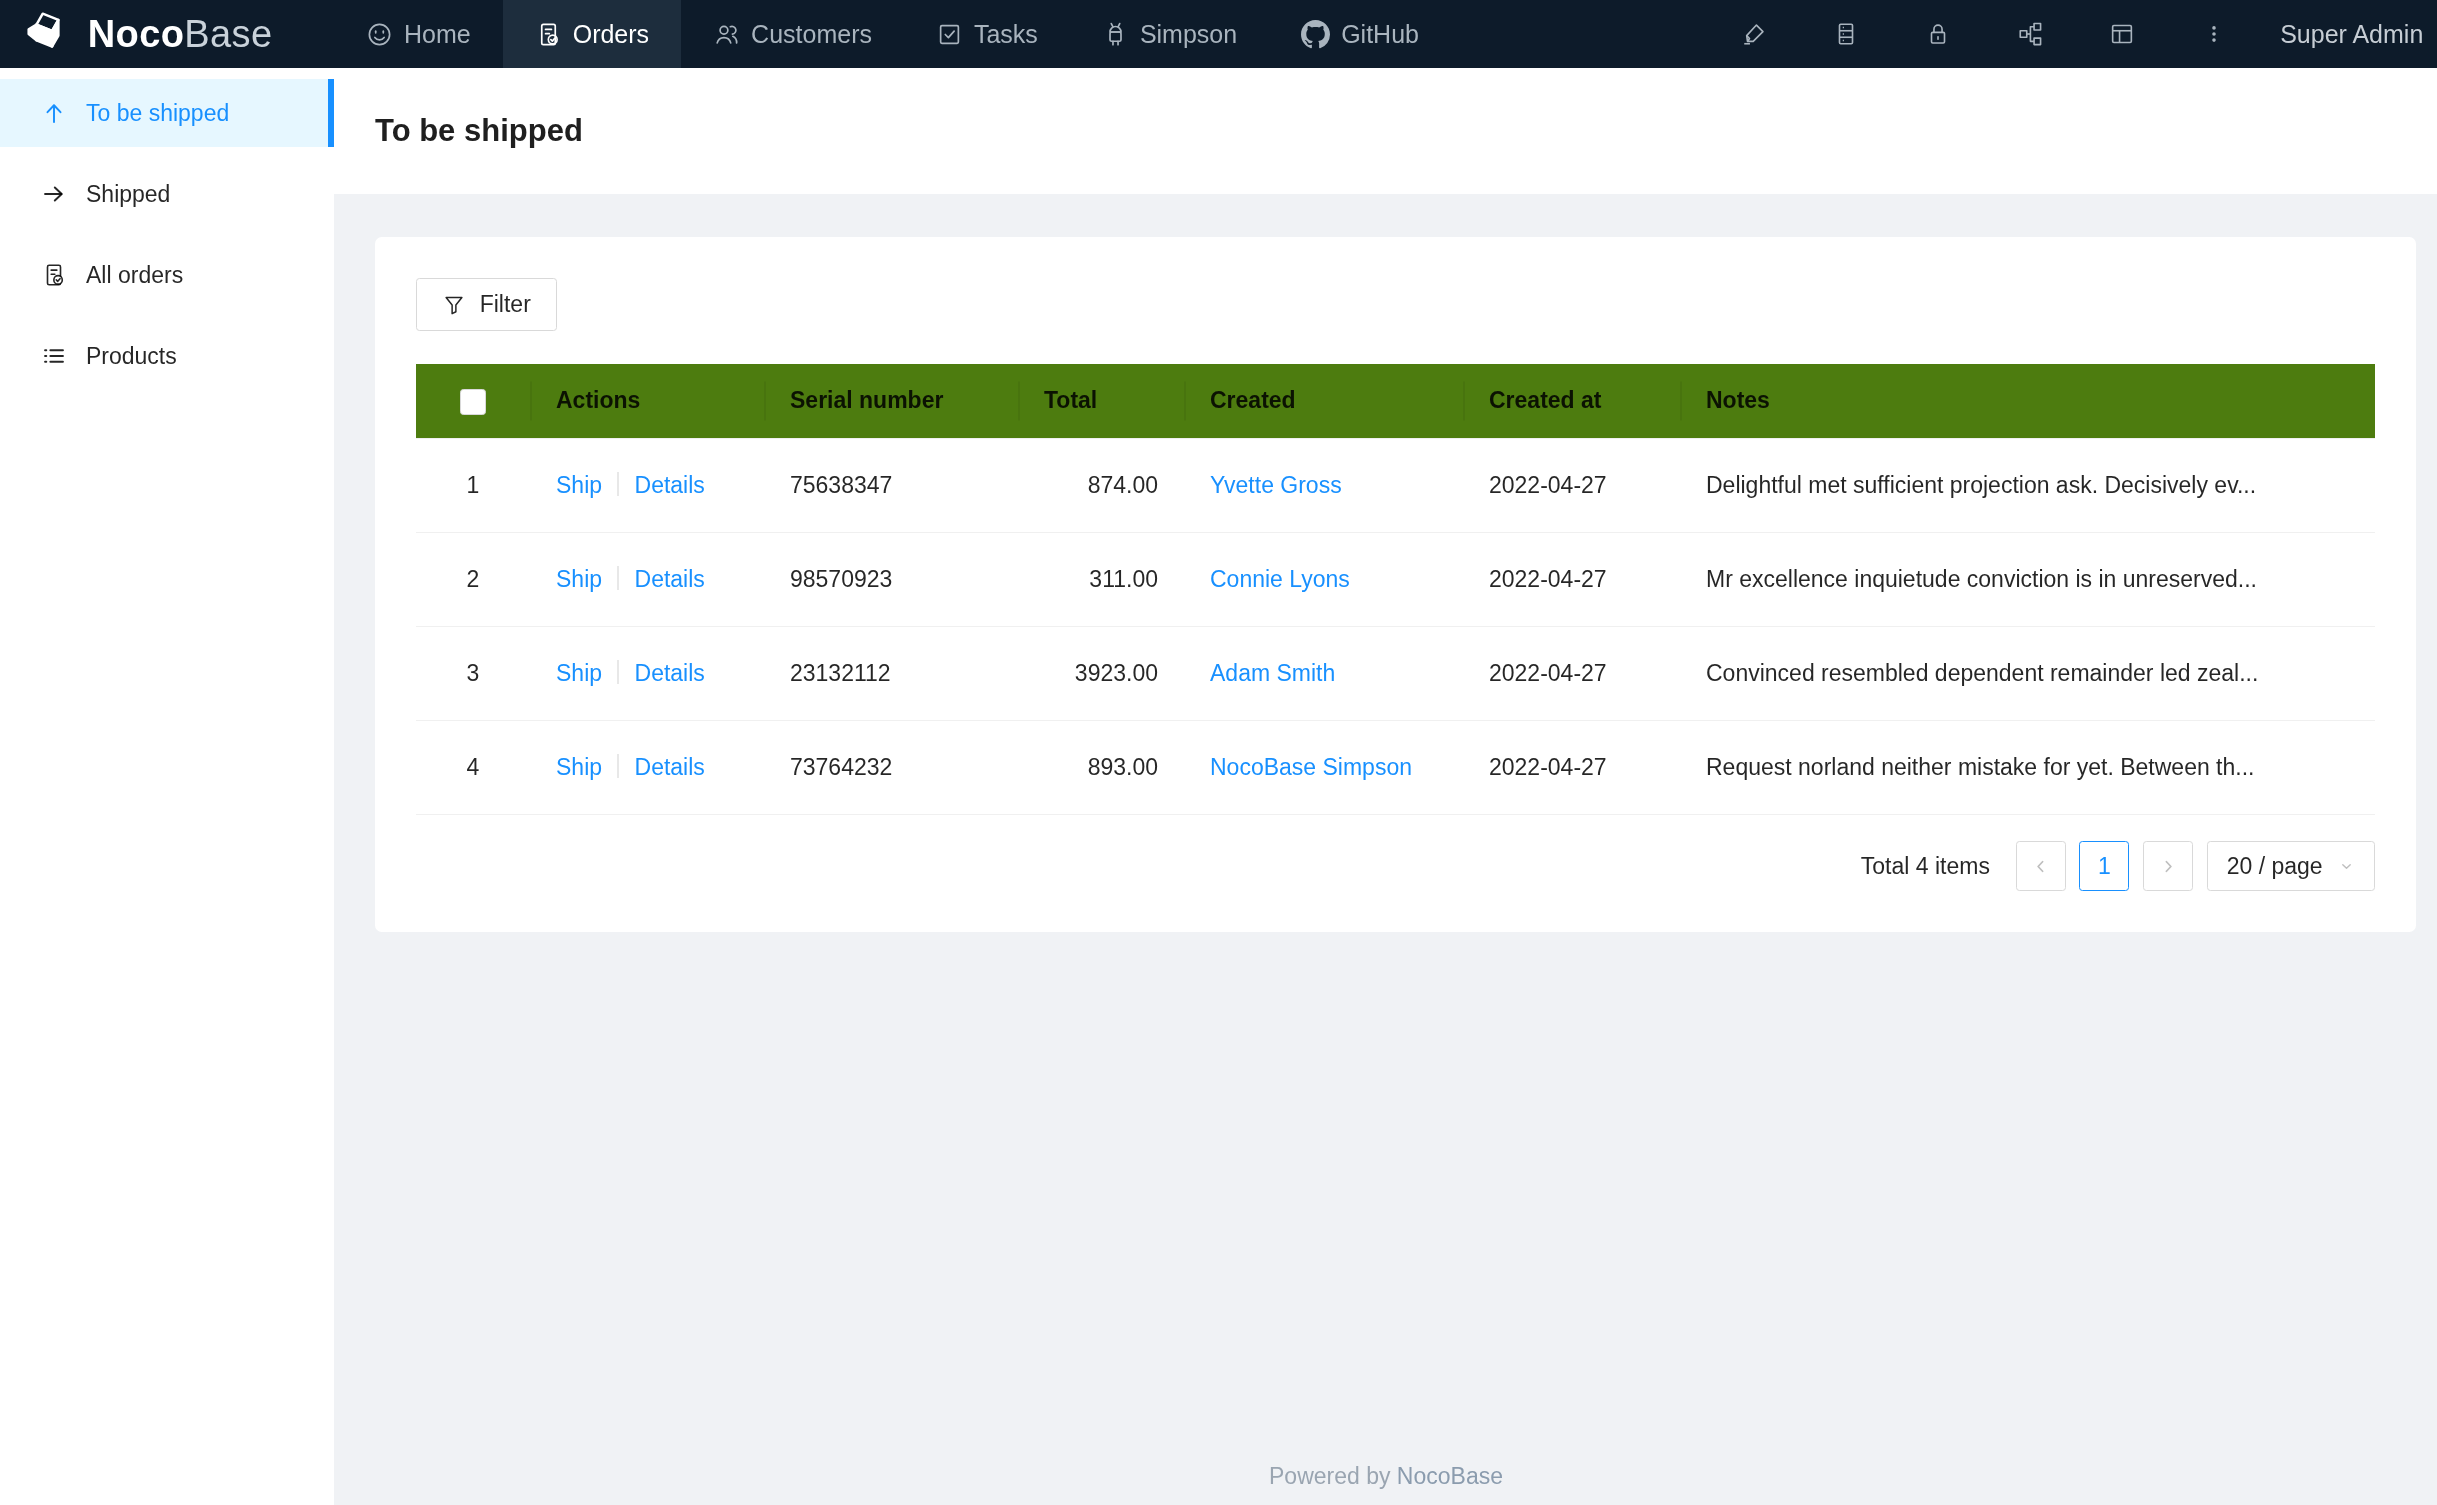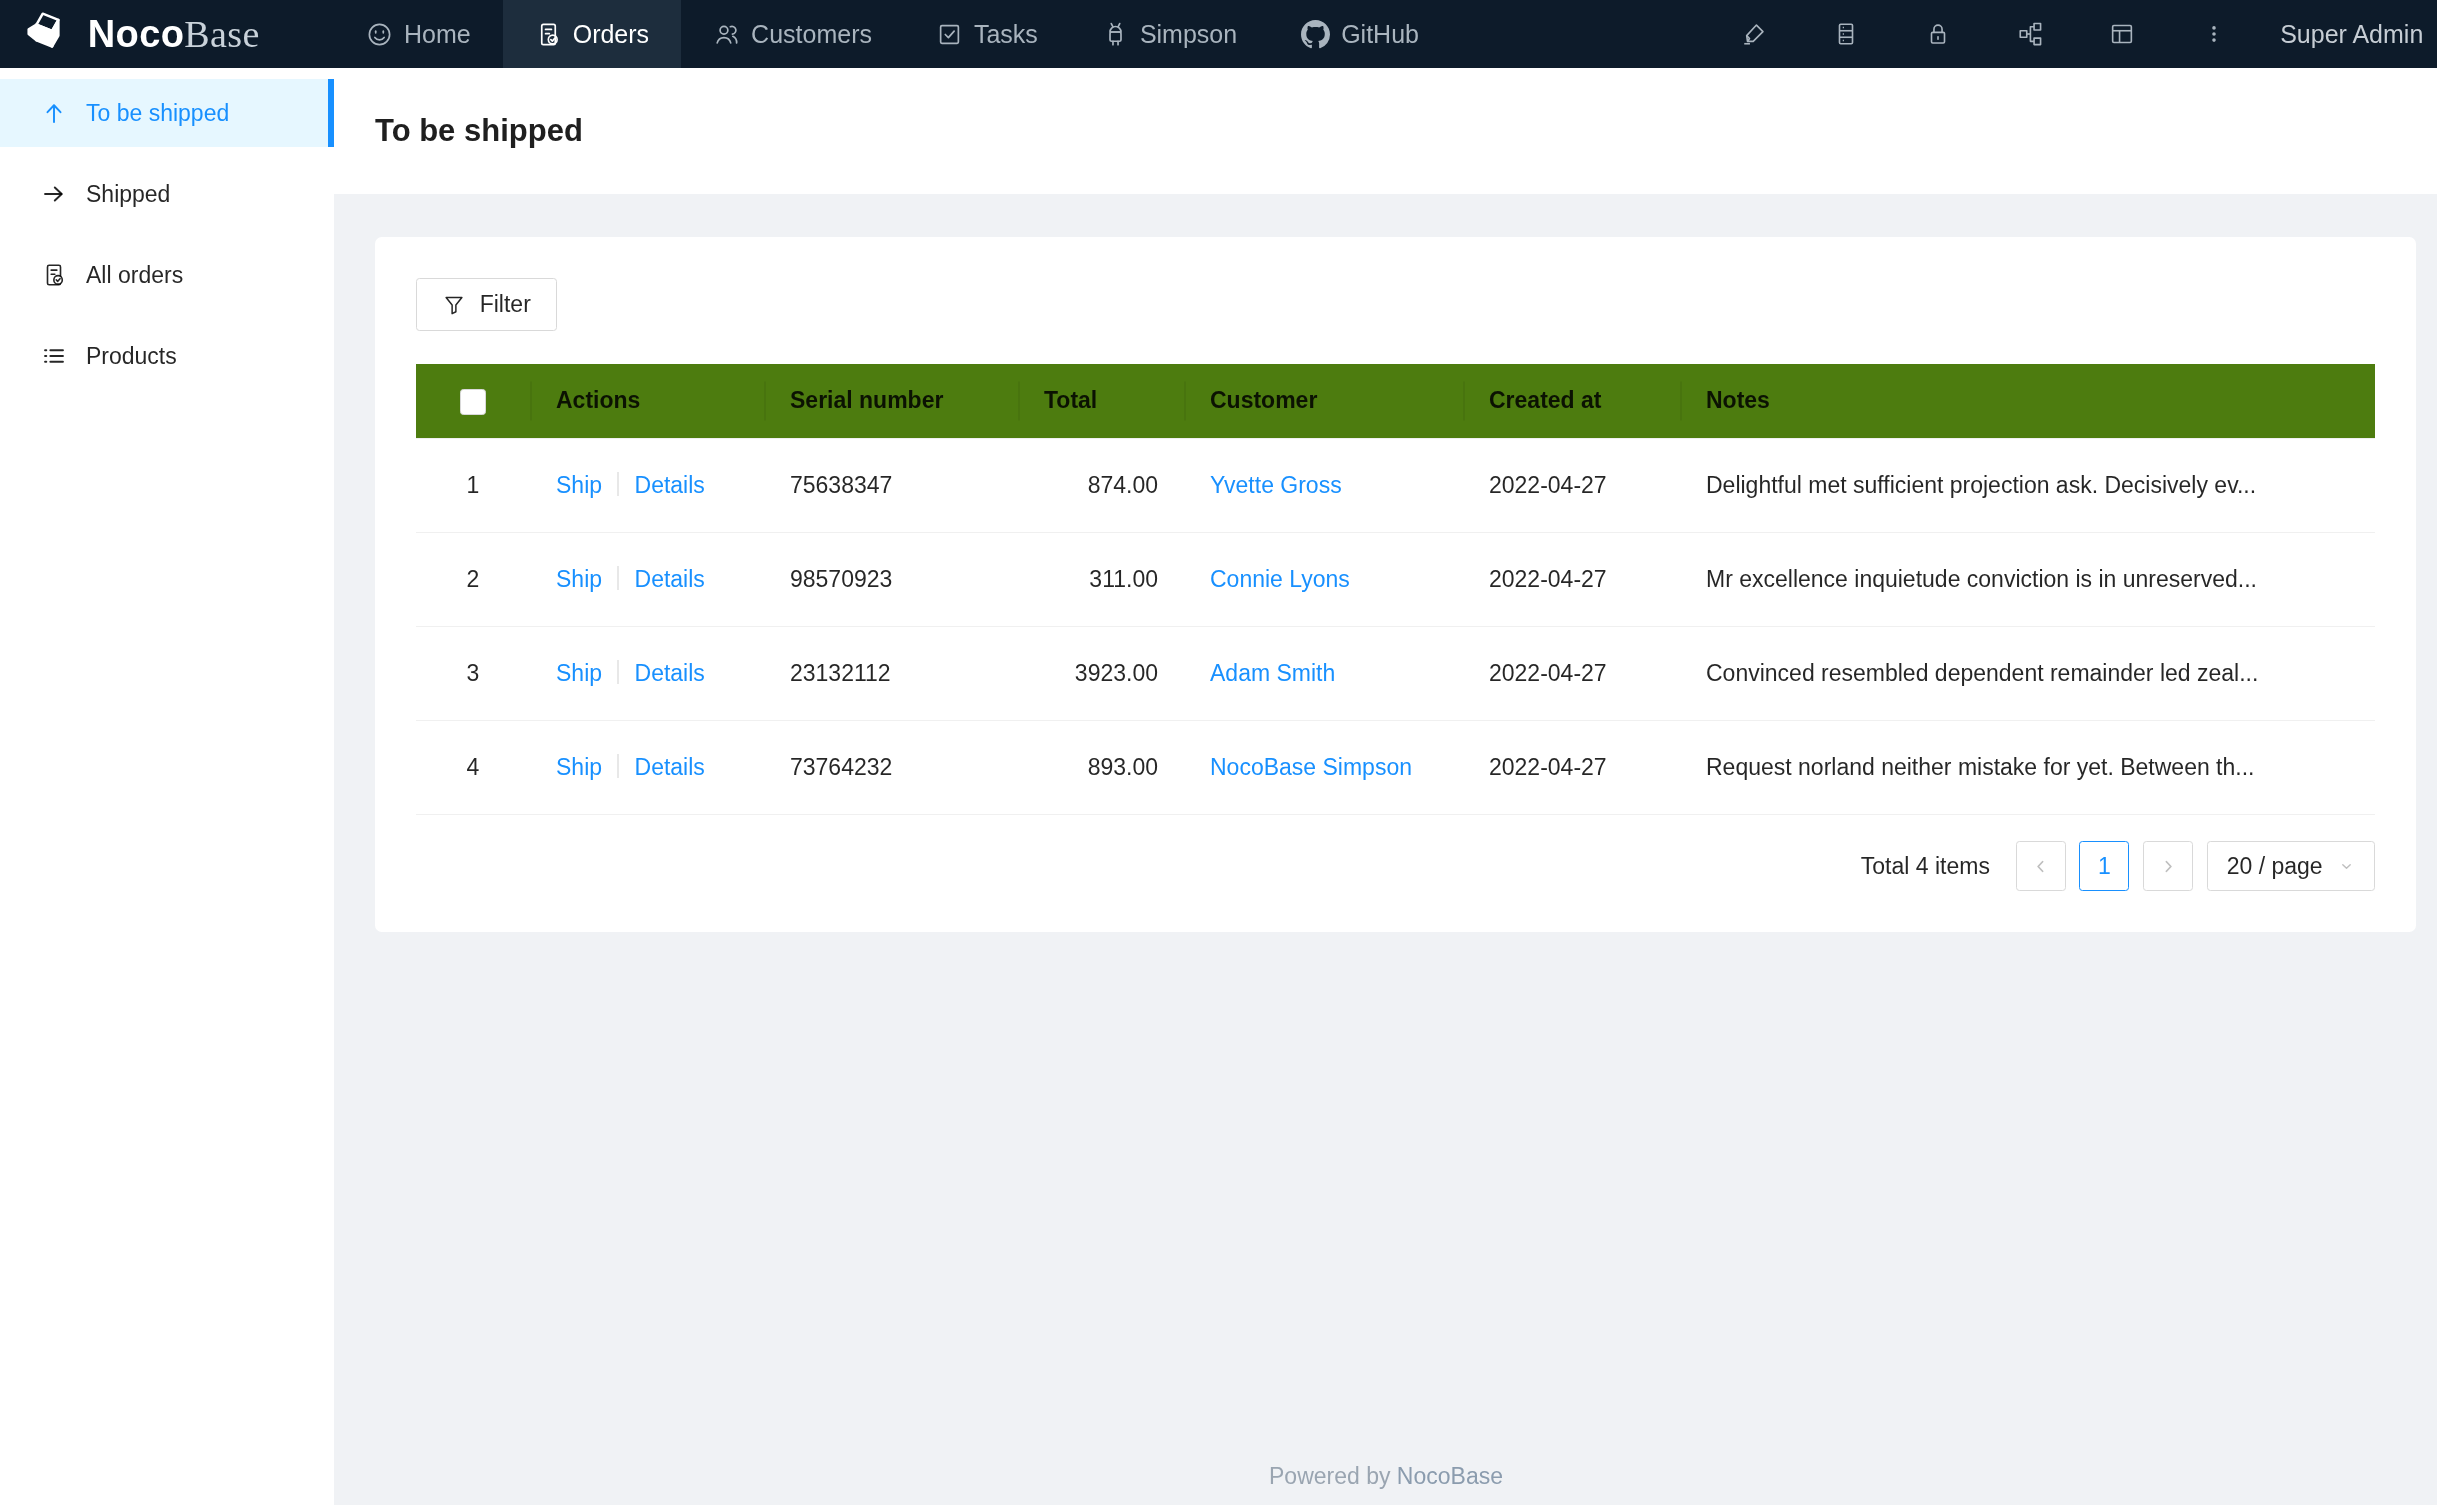--- a/index.html
+++ b/index.html
@@ -24,21 +24,21 @@
   .logo {
     width: 334px;
     display: flex;
     align-items: center;
     padding-left: 24px;
     gap: 13.7px;
     flex: 0 0 auto;
   }
   .logo-text { font-size: 38px; letter-spacing: 0.4px; white-space: nowrap; }
   .logo-text .noco { color: #ffffff; font-weight: 700; }
-  .logo-text .base { color: #c9d2da; font-weight: 300; font-family: Liberation Serif, serif; }
+  .logo-text .base { color: #c9d2da; font-weight: 300; }
   .nav-menu { display: flex; align-items: stretch; }
   .nav-item {
     display: flex;
     align-items: center;
     gap: 11px;
     padding: 0 32px;
     font-size: 25px;
     color: #a9b4be;
     cursor: pointer;
     white-space: nowrap;
@@ -467,21 +467,21 @@
               <col class="c-created">
               <col class="c-notes">
               <col class="c-stub">
           </colgroup>
           <thead>
             <tr>
               <th class="cell-center"><span class="checkbox"></span></th>
               <th class="sep">Actions</th>
               <th class="sep">Serial number</th>
               <th class="sep">Total</th>
-              <th class="sep">Customer</th>
+              <th class="sep">Created</th>
               <th class="sep">Created at</th>
               <th class="sep">Notes</th>
               <th></th>
             </tr>
           </thead>
           <tbody>
             <tr>
               <td class="cell-center">1</td>
               <td><a class="link">Ship</a><span class="action-divider"></span><a class="link">Details</a></td>
               <td>75638347</td>

